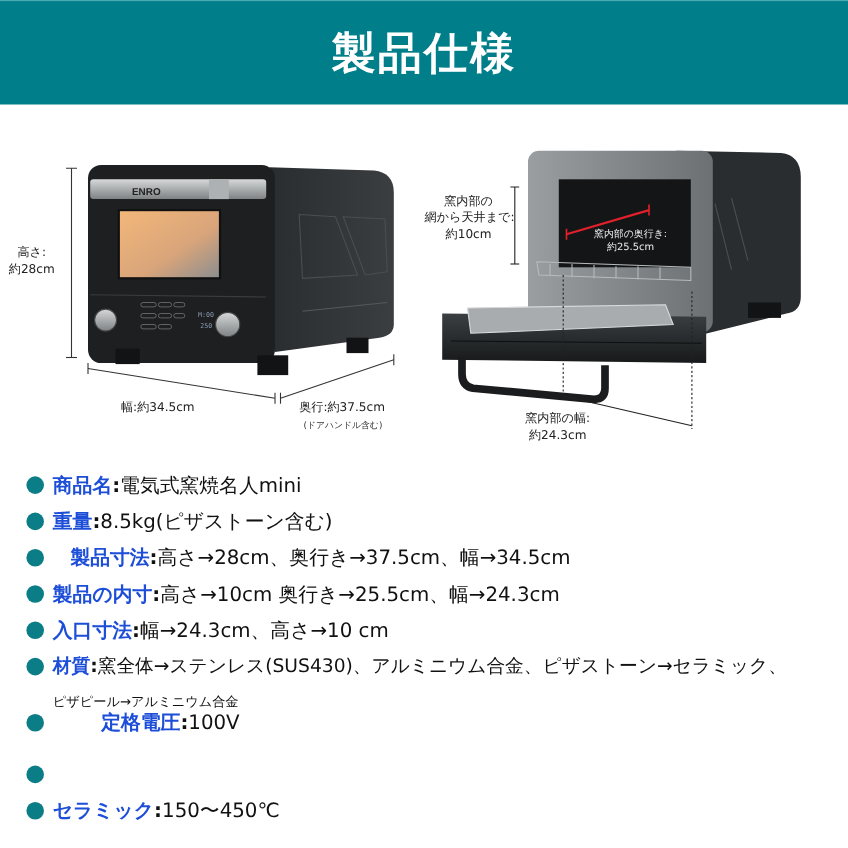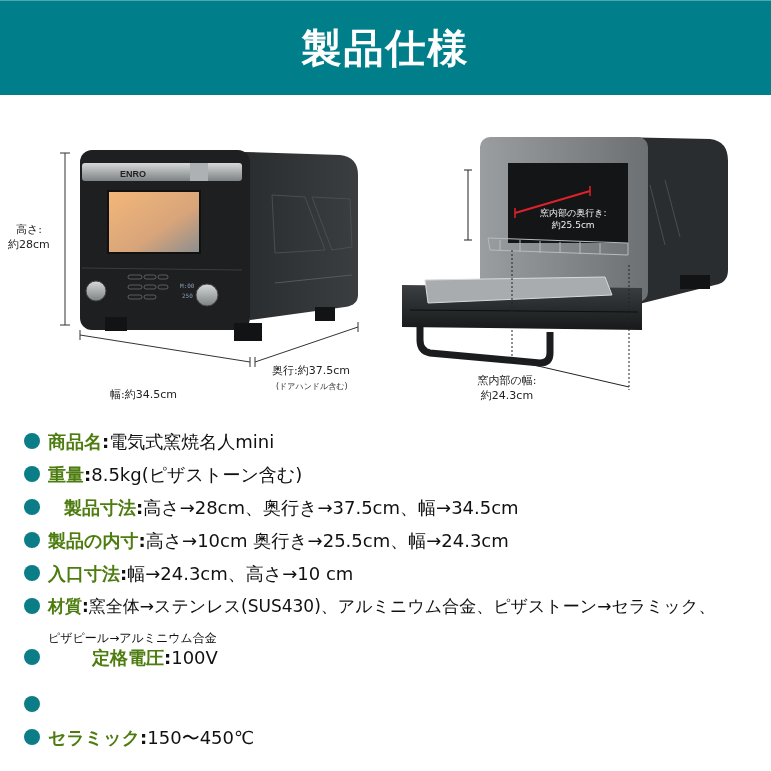--- a/index.html
+++ b/index.html
@@ -31,21 +31,21 @@
   .specs { position: absolute; left: 0; top: 425px; width: 771px; }
   .spec-row {
     position: absolute; left: 24px; display: flex; align-items: flex-start;
     font-size: 18px; line-height: 33px; white-space: nowrap;
   }
   .bullet {
     width: 16px; height: 16px; border-radius: 50%; background: #0b7d86;
     margin-top: 8px; margin-right: 8px; flex: none;
   }
   .spec-text { display: inline; }
-  .spec-label { font-weight: bold; color: #4d7c0f; }
+  .spec-label { font-weight: bold; color: #1d4ed8; }
   .spec-sep { font-weight: bold; color: #111; }
   .spec-value { color: #111; }
   .cont { position: absolute; left: 48px; font-size: 18px; line-height: 33px; white-space: nowrap; color: #111; }
 </style>
 </head>
 <body>
 
 <div class="header">
   <h1>製品仕様</h1>
 </div>
@@ -109,21 +109,21 @@
     <line x1="250" y1="232" x2="250" y2="242" stroke="#333"></line>
 
     <line x1="255" y1="237" x2="358" y2="202" stroke="#333" stroke-width="1"></line>
     <line x1="255" y1="232" x2="255" y2="242" stroke="#333"></line>
     <line x1="358" y1="197" x2="358" y2="207" stroke="#333"></line>
   </svg>
   <div class="dim-label center" style="left:8px; top:97px;">
     <div>高さ:</div>
     <div>約28cm</div>
   </div>
-  <div class="dim-label" style="left:110px; top:238px;margin-top:24px;">幅:約34.5cm</div>
+  <div class="dim-label" style="left:110px; top:238px;">幅:約34.5cm</div>
   <div class="dim-label" style="left:272px; top:238px;">奥行:約37.5cm</div>
   <div class="dim-label small" style="left:276px; top:254px;">(ドアハンドル含む)</div>
 </div>
 
 <div class="figure fig-right">
   <svg class="oven" width="391" height="285" viewBox="0 0 391 285">
     <defs>
       <linearGradient id="frameG" x1="0" x2="1" y1="0" y2="0">
         <stop offset="0" stop-color="#9a9ea1"></stop>
           <stop offset="1" stop-color="#6c7073"></stop>
@@ -164,20 +164,25 @@
     <line x1="84" y1="115" x2="92" y2="115" stroke="#222"></line>
 
     <line x1="135" y1="88" x2="210" y2="66" stroke="#e0202a" stroke-width="2"></line>
     <line x1="135" y1="83" x2="135" y2="93" stroke="#e0202a" stroke-width="1.5"></line>
     <line x1="210" y1="61" x2="210" y2="71" stroke="#e0202a" stroke-width="1.5"></line>
 
     <line x1="132" y1="125" x2="132" y2="235" stroke="#222" stroke-width="1" stroke-dasharray="2,2"></line>
     <line x1="249" y1="140" x2="249" y2="265" stroke="#222" stroke-width="1" stroke-dasharray="2,2"></line>
     <line x1="132" y1="235" x2="249" y2="262" stroke="#222" stroke-width="1"></line>
   </svg>
+  <div class="dim-label center" style="left:6px; top:50px; width:80px;">
+    <div>窯内部の</div>
+    <div>網から天井まで:</div>
+    <div>約10cm</div>
+  </div>
   <div class="dim-label white center" style="left:160px; top:82px; font-size:9px; line-height:12px;">
     <div>窯内部の奥行き:</div>
     <div>約25.5cm</div>
   </div>
   <div class="dim-label center" style="left:92px; top:248px; width:70px;">
     <div>窯内部の幅:</div>
     <div>約24.3cm</div>
   </div>
 </div>
 

